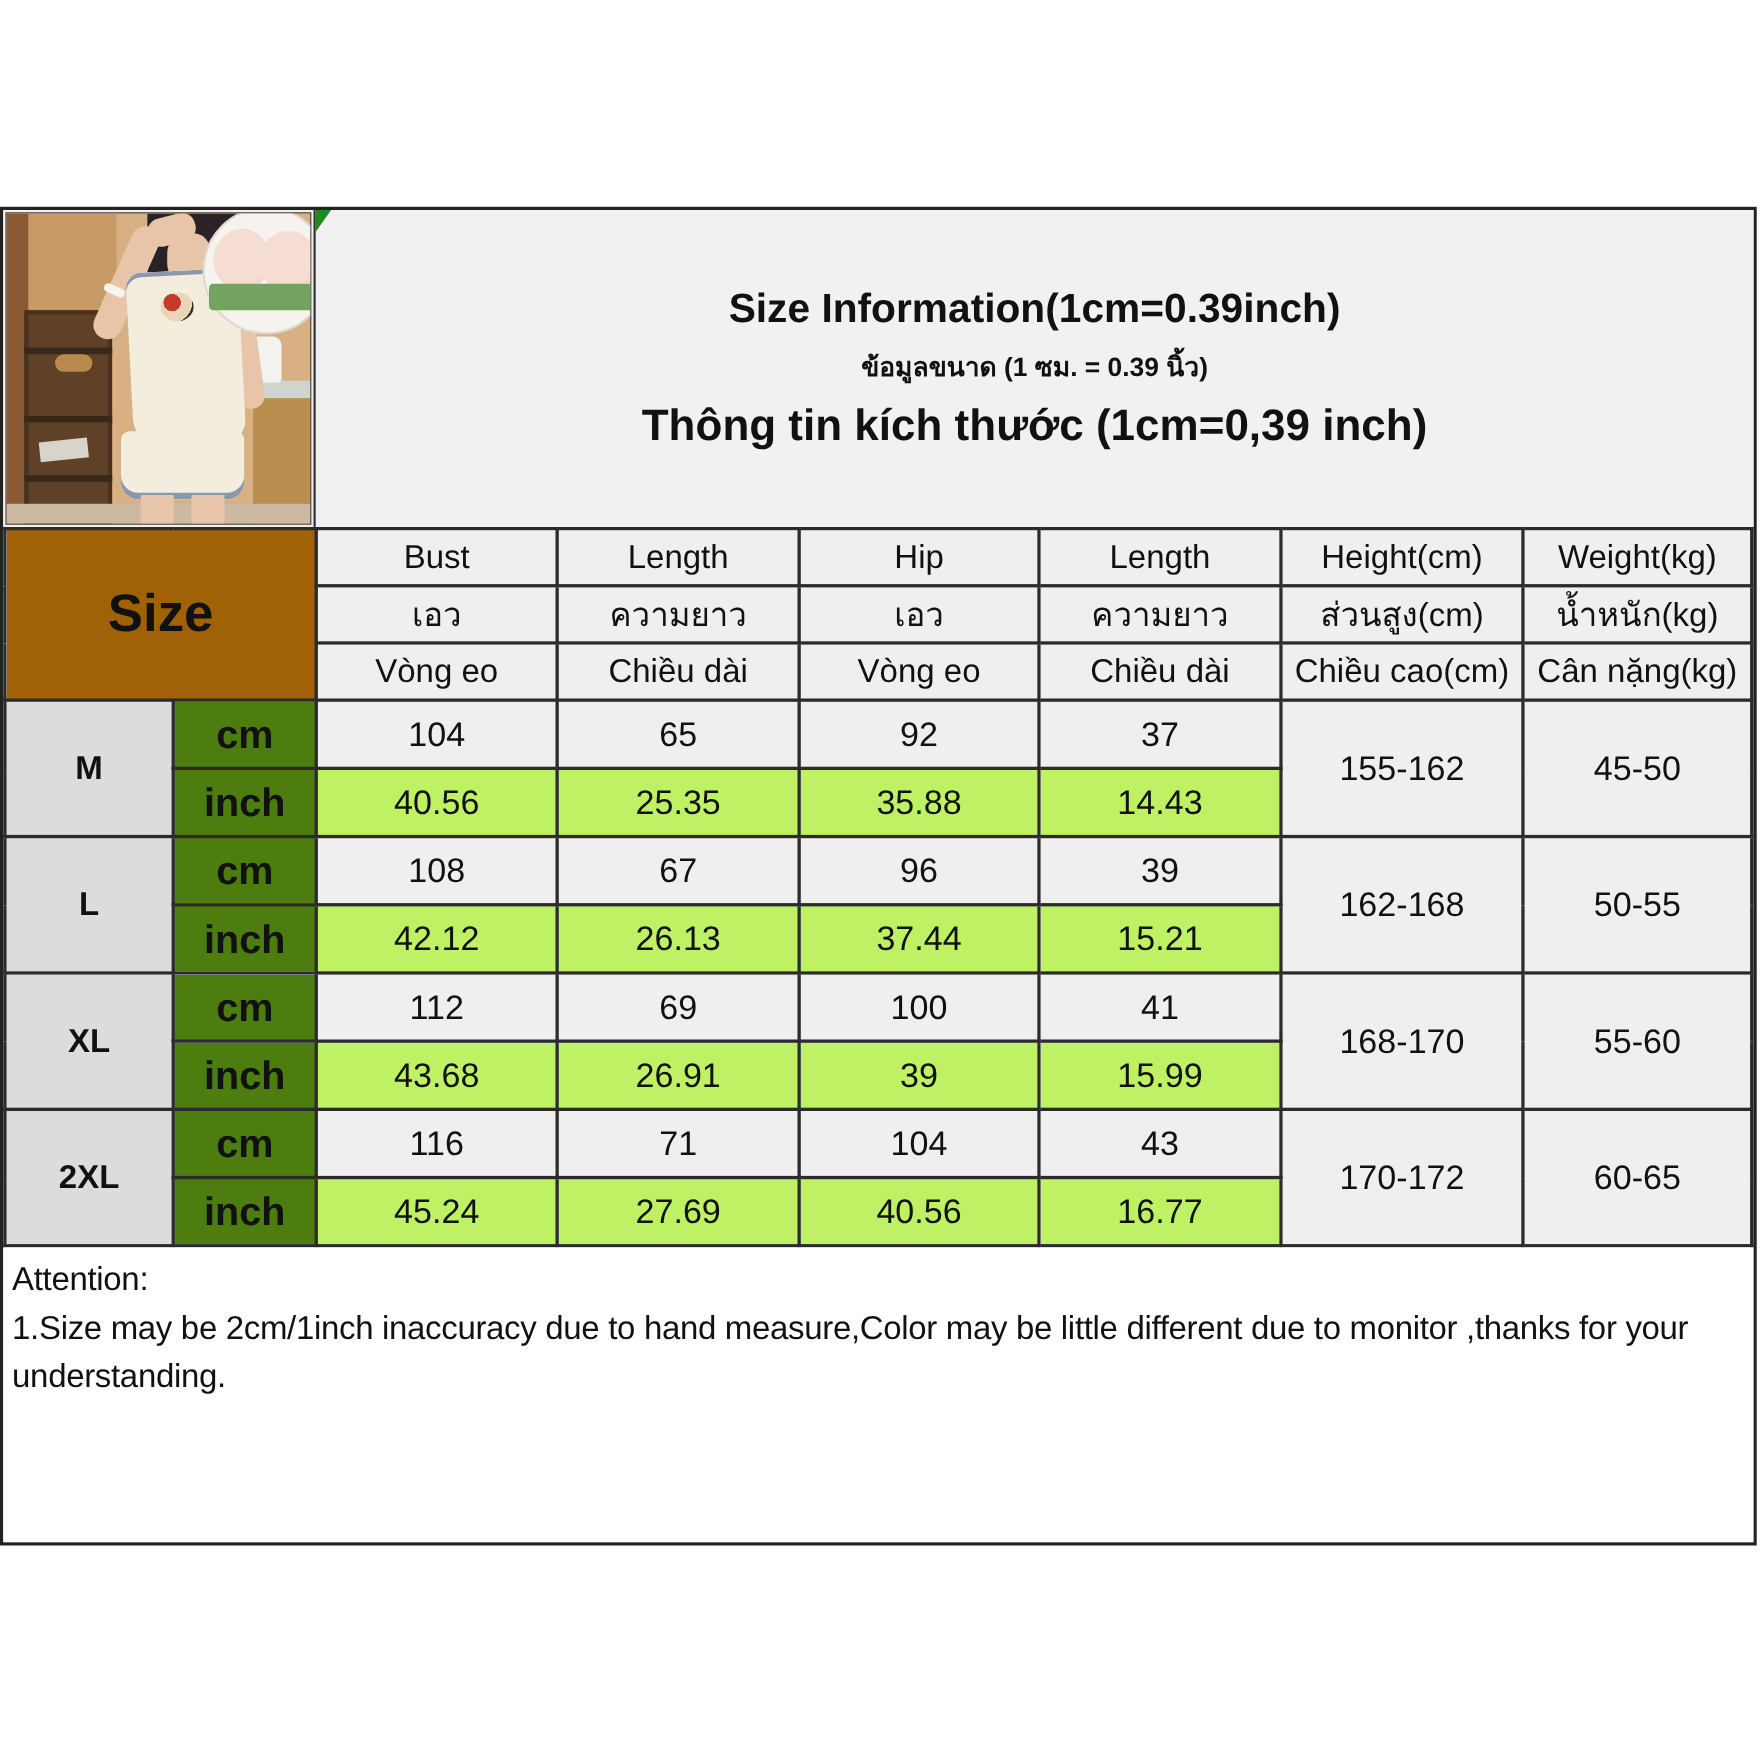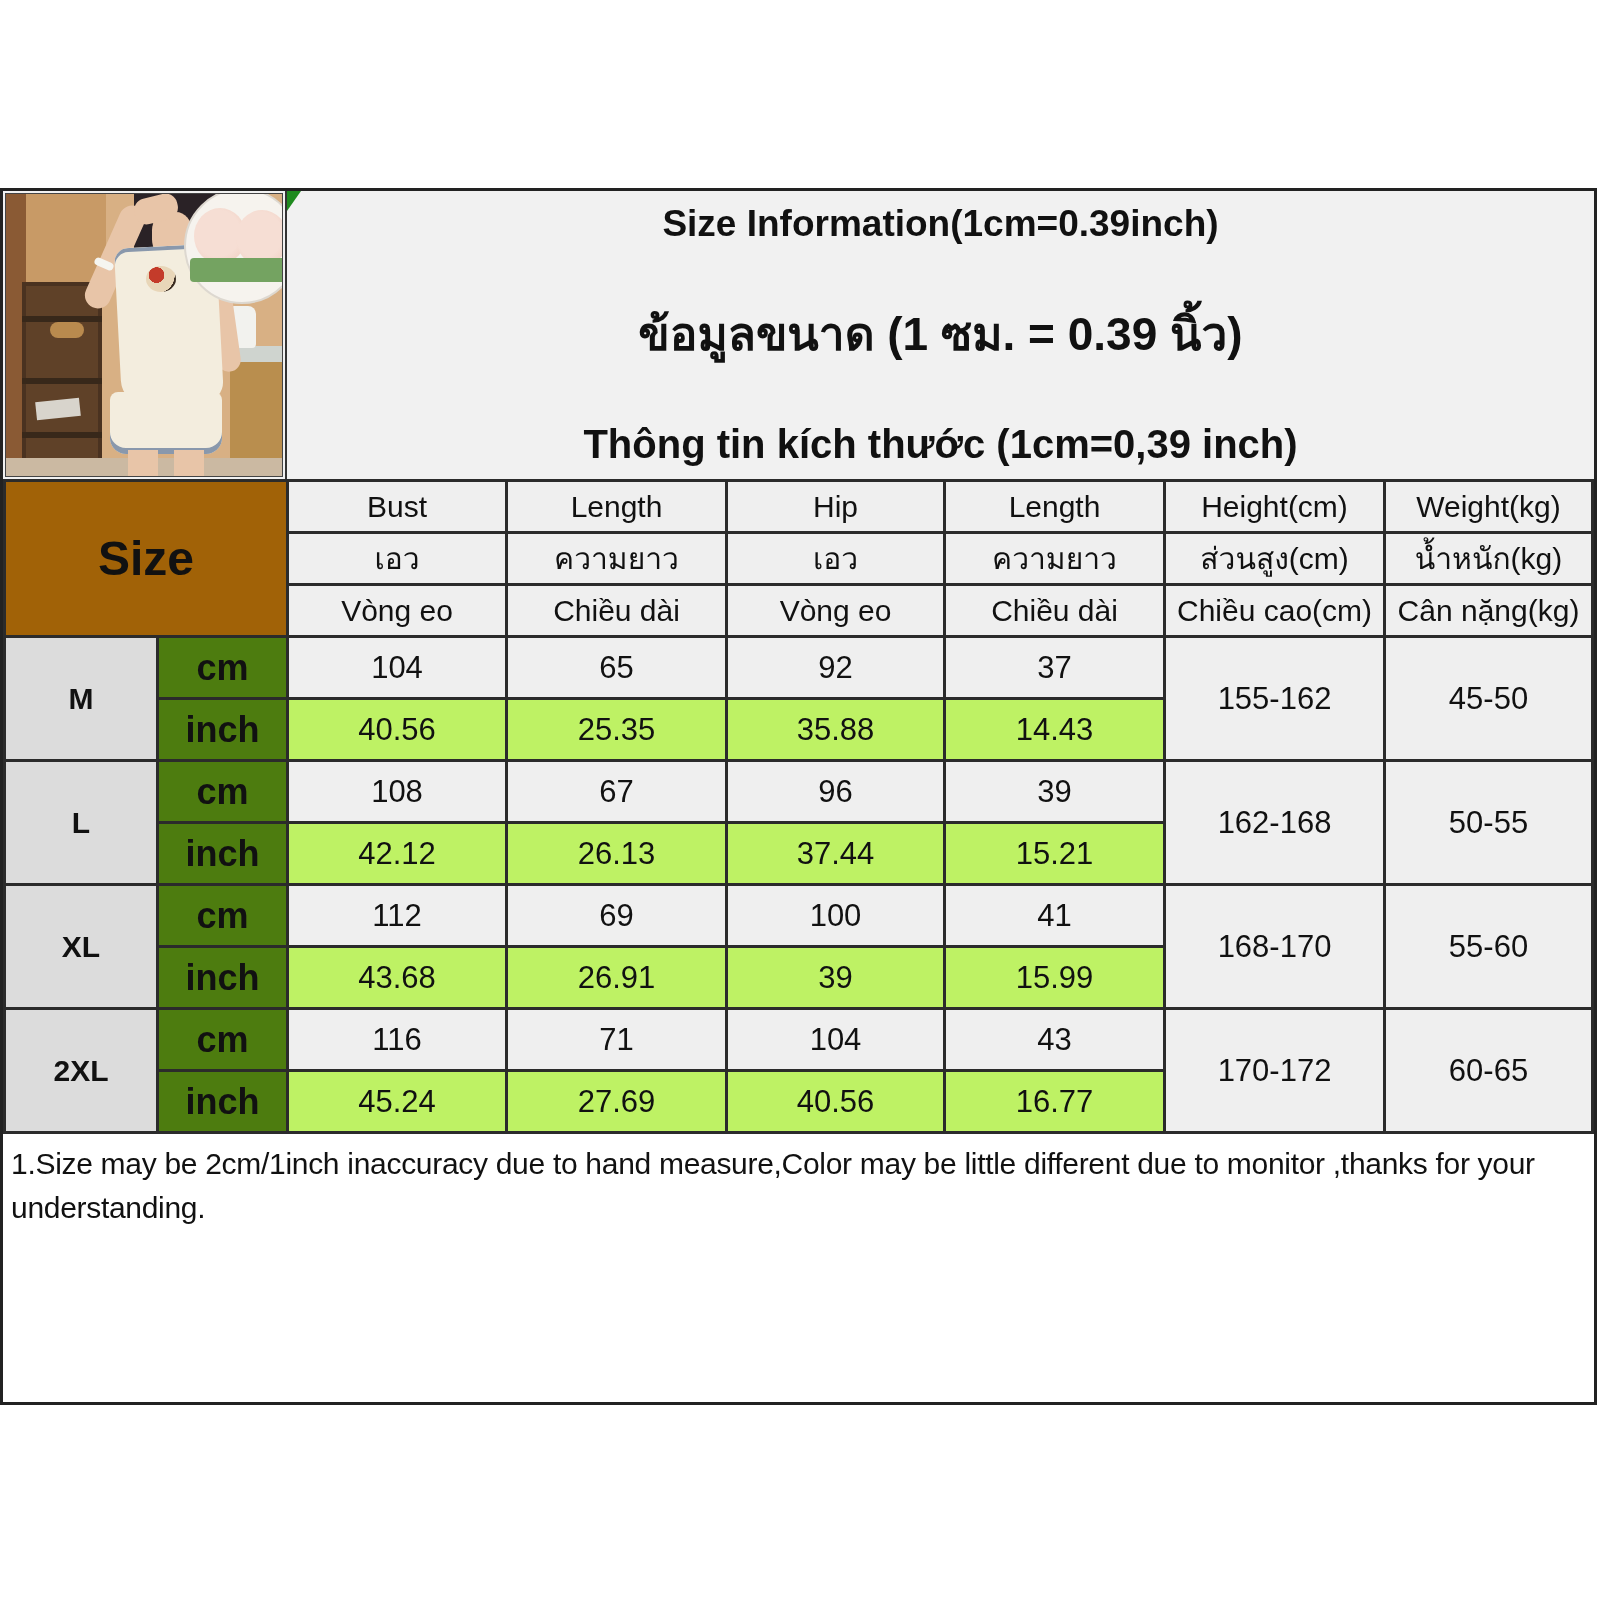--- a/index.html
+++ b/index.html
@@ -5,25 +5,25 @@
   html,body{margin:0;padding:0;background:#ffffff;}
   .page{position:relative;width:1600px;height:1600px;background:#ffffff;overflow:hidden;
         font-family:"Liberation Sans", sans-serif;color:#111;}
   .content-box{position:absolute;top:188px;left:0;width:1591px;border:3px solid #222;background:#fff;}
 
   
   .top-section{display:flex;height:288px;background:#f1f1f1;position:relative;}
   .photo{position:relative;width:276px;height:282px;margin:2px;border:1px solid #444;
          background:#d8b084;overflow:hidden;flex:0 0 auto;}
   .header-area{position:relative;flex:1;display:flex;flex-direction:column;justify-content:center;
-               align-items:center;text-align:center;background:#f1f1f1;border-left:2px solid #333;gap:40px;}
+               align-items:center;text-align:center;background:#f1f1f1;border-left:2px solid #333;}
   .green-corner{position:absolute;top:0;left:0;width:0;height:0;
                 border-top:20px solid #1f8a1f;border-right:14px solid transparent;}
   .title-en{font-size:37px;font-weight:bold;margin:6px 0;}
-  .title-th{font-size:46px;font-weight:bold;margin:6px 0;}
+  .title-th{font-size:24px;font-weight:bold;margin:6px 0;}
   .title-vi{font-size:40px;font-weight:bold;margin:6px 0;}
 
   
   .ph-doorstrip{position:absolute;left:0;top:0;width:20px;height:100%;background:#8a5a34;}
   .ph-topwall{position:absolute;left:20px;top:0;width:80px;height:90px;background:#c89a66;}
   .ph-shelf{position:absolute;left:16px;top:88px;width:80px;height:194px;background:#5f4128;
             box-shadow:inset 0 0 0 4px #4a3220;}
   .ph-slat{position:absolute;left:0;width:100%;height:6px;background:#38281a;}
   .ph-item1{position:absolute;left:28px;top:40px;width:34px;height:16px;background:#b98a4e;border-radius:8px;}
   .ph-item2{position:absolute;left:14px;top:118px;width:44px;height:18px;background:#d8d4cc;transform:rotate(-6deg);}
@@ -224,17 +224,18 @@
             <td class="c-unit">inch</td>
             <td>45.24</td>
             <td>27.69</td>
             <td>40.56</td>
             <td>16.77</td>
           </tr>
         </tbody>
     </table>
 
     <div class="attention">
+      <div>Attention:</div>
       <div>1.Size may be 2cm/1inch inaccuracy due to hand measure,Color may be little different due to monitor ,thanks for your understanding.</div>
     </div>
 
   </div>
 </div>
 
 </body></html>

